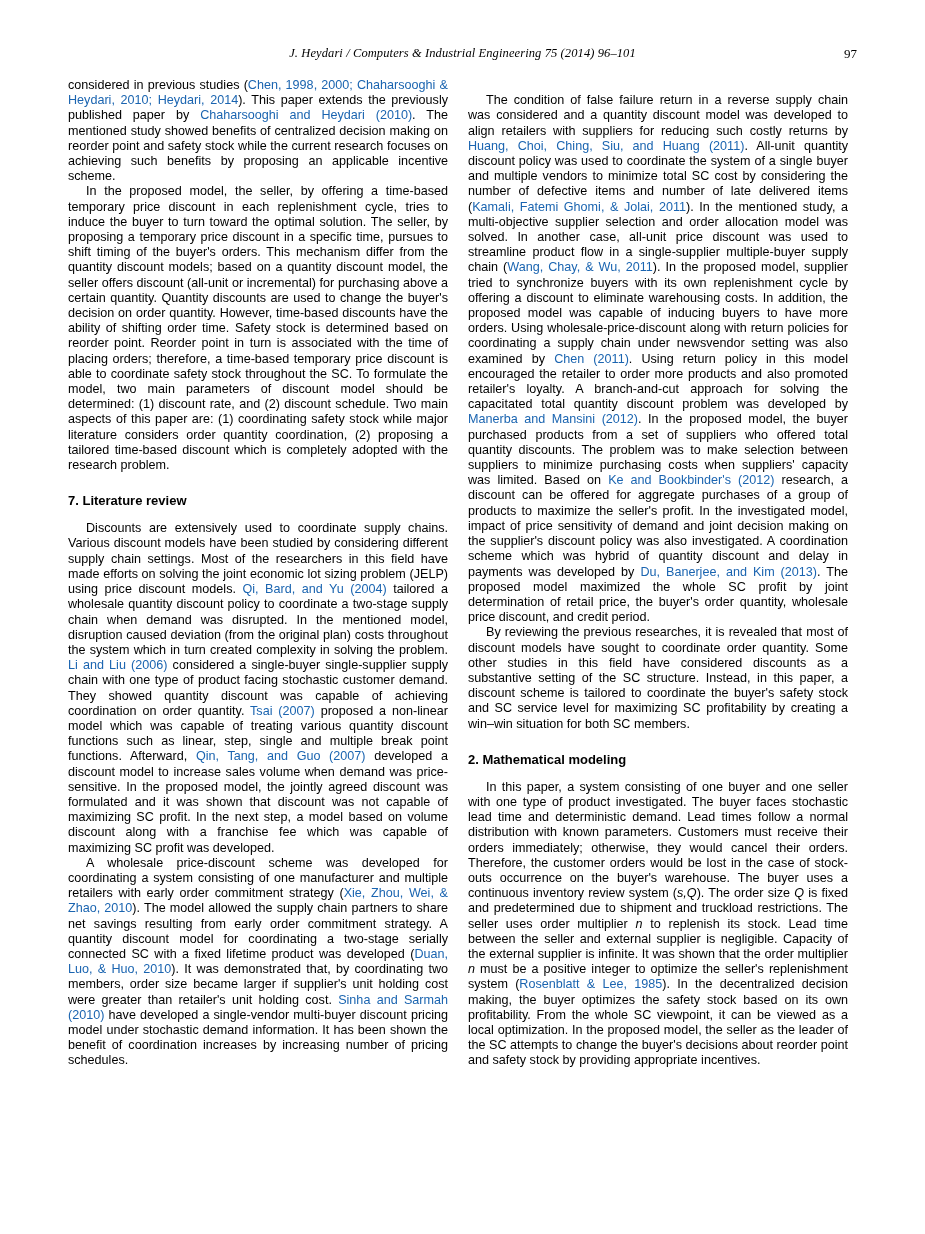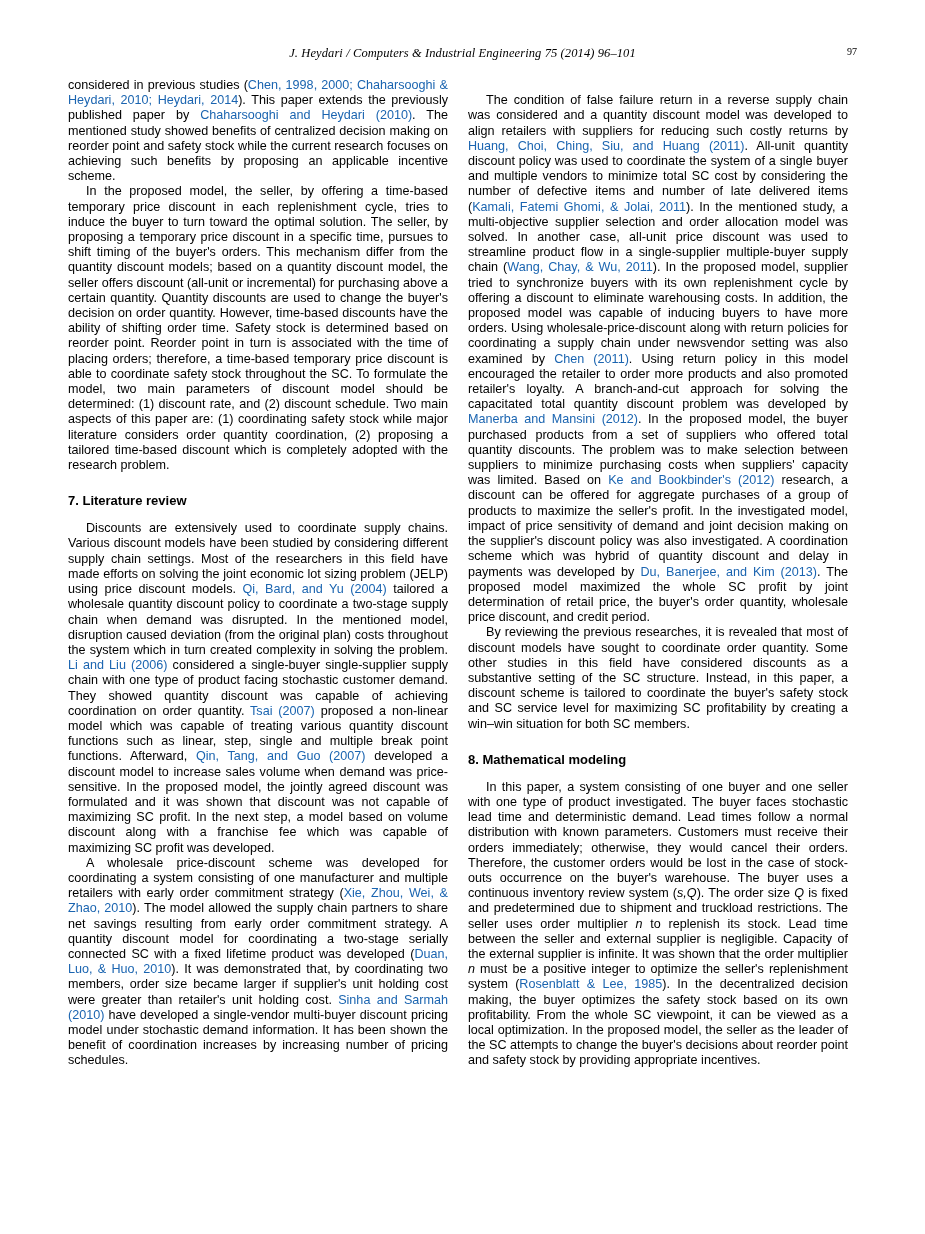--- a/index.html
+++ b/index.html
@@ -34,21 +34,21 @@
     height: 16px;
   }
   .running-head .rh-text {
     letter-spacing: 0.1px;
   }
   .running-head .page-number {
     position: absolute;
     right: 0;
     top: 0;
     font-style: normal;
-    font-size: 10px;
+    font-size: 13px;
   }
   .columns {
     display: flex;
     gap: 20px;
     align-items: flex-end;
   }
   .col {
     width: 380px;
     font-family: "Liberation Sans", sans-serif;
     font-size: 12.6px;
@@ -107,20 +107,20 @@
       <p><span>A wholesale price-discount scheme was developed for coordinating a system consisting of one manufacturer and multiple retailers with early order commitment strategy (</span><span class="cite">Xie, Zhou, Wei, &amp; Zhao, 2010</span><span>). The model allowed the supply chain partners to share net savings resulting from early order commitment strategy. A quantity discount model for coordinating a two-stage serially connected SC with a fixed lifetime product was developed (</span><span class="cite">Duan, Luo, &amp; Huo, 2010</span><span>). It was demonstrated that, by coordinating two members, order size became larger if supplier's unit holding cost were greater than retailer's unit holding cost. </span><span class="cite">Sinha and Sarmah (2010)</span><span> have developed a single-vendor multi-buyer discount pricing model under stochastic demand information. It has been shown the benefit of coordination increases by increasing number of pricing schedules.</span></p>
 
     </div>
 
     <div class="col">
 
       <p><span>The condition of false failure return in a reverse supply chain was considered and a quantity discount model was developed to align retailers with suppliers for reducing such costly returns by </span><span class="cite">Huang, Choi, Ching, Siu, and Huang (2011)</span><span>. All-unit quantity discount policy was used to coordinate the system of a single buyer and multiple vendors to minimize total SC cost by considering the number of defective items and number of late delivered items (</span><span class="cite">Kamali, Fatemi Ghomi, &amp; Jolai, 2011</span><span>). In the mentioned study, a multi-objective supplier selection and order allocation model was solved. In another case, all-unit price discount was used to streamline product flow in a single-supplier multiple-buyer supply chain (</span><span class="cite">Wang, Chay, &amp; Wu, 2011</span><span>). In the proposed model, supplier tried to synchronize buyers with its own replenishment cycle by offering a discount to eliminate warehousing costs. In addition, the proposed model was capable of inducing buyers to have more orders. Using wholesale-price-discount along with return policies for coordinating a supply chain under newsvendor setting was also examined by </span><span class="cite">Chen (2011)</span><span>. Using return policy in this model encouraged the retailer to order more products and also promoted retailer's loyalty. A branch-and-cut approach for solving the capacitated total quantity discount problem was developed by </span><span class="cite">Manerba and Mansini (2012)</span><span>. In the proposed model, the buyer purchased products from a set of suppliers who offered total quantity discounts. The problem was to make selection between suppliers to minimize purchasing costs when suppliers' capacity was limited. Based on </span><span class="cite">Ke and Bookbinder's (2012)</span><span> research, a discount can be offered for aggregate purchases of a group of products to maximize the seller's profit. In the investigated model, impact of price sensitivity of demand and joint decision making on the supplier's discount policy was also investigated. A coordination scheme which was hybrid of quantity discount and delay in payments was developed by </span><span class="cite">Du, Banerjee, and Kim (2013)</span><span>. The proposed model maximized the whole SC profit by joint determination of retail price, the buyer's order quantity, wholesale price discount, and credit period.</span></p>
 
       <p>By reviewing the previous researches, it is revealed that most of discount models have sought to coordinate order quantity. Some other studies in this field have considered discounts as a substantive setting of the SC structure. Instead, in this paper, a discount scheme is tailored to coordinate the buyer's safety stock and SC service level for maximizing SC profitability by creating a win–win situation for both SC members.</p>
 
-      <h2 class="section-title">8. Mathematical modeling</h2>
+      <h2 class="section-title">2. Mathematical modeling</h2>
 
       <p><span>In this paper, a system consisting of one buyer and one seller with one type of product investigated. The buyer faces stochastic lead time and deterministic demand. Lead times follow a normal distribution with known parameters. Customers must receive their orders immediately; otherwise, they would cancel their orders. Therefore, the customer orders would be lost in the case of stock-outs occurrence on the buyer's warehouse. The buyer uses a continuous inventory review system (</span><em>s,Q</em><span>). The order size </span><em>Q</em><span> is fixed and predetermined due to shipment and truckload restrictions. The seller uses order multiplier </span><em>n</em><span> to replenish its stock. Lead time between the seller and external supplier is negligible. Capacity of the external supplier is infinite. It was shown that the order multiplier </span><em>n</em><span> must be a positive integer to optimize the seller's replenishment system (</span><span class="cite">Rosenblatt &amp; Lee, 1985</span><span>). In the decentralized decision making, the buyer optimizes the safety stock based on its own profitability. From the whole SC viewpoint, it can be viewed as a local optimization. In the proposed model, the seller as the leader of the SC attempts to change the buyer's decisions about reorder point and safety stock by providing appropriate incentives.</span></p>
 
     </div>
 
   </div>
 </div>
 
 </body></html>

